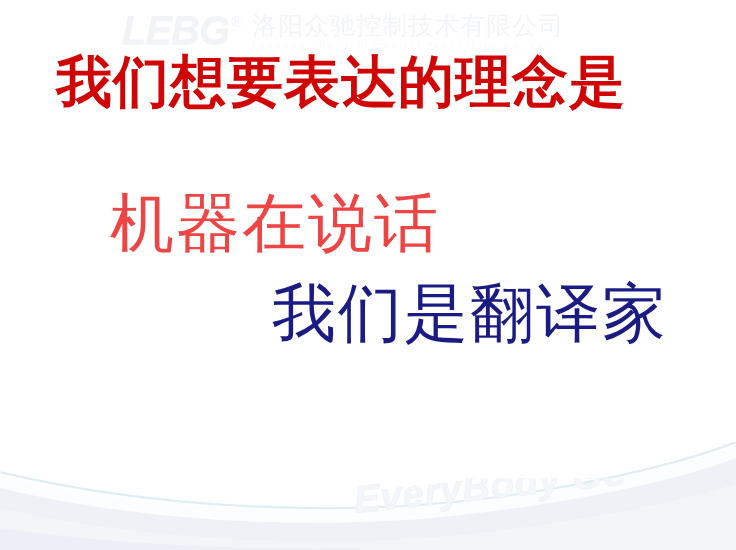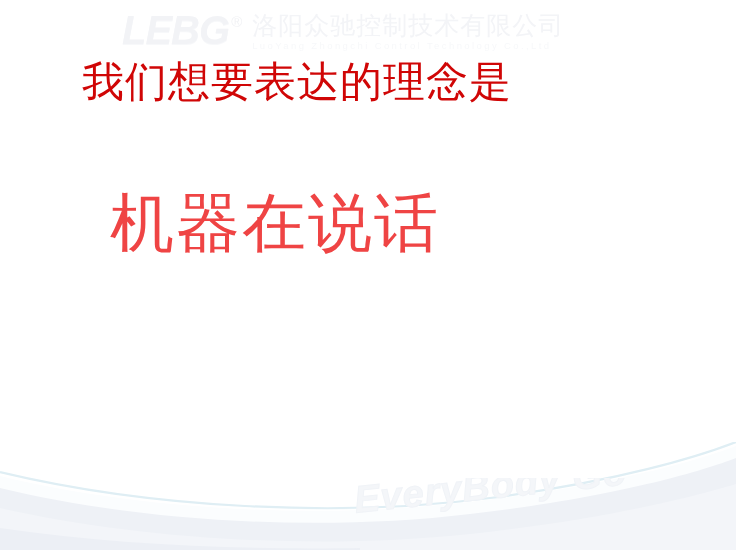--- a/index.html
+++ b/index.html
@@ -79,27 +79,26 @@
     color: #f7f8fa;
     white-space: nowrap;
     margin-top: 1px;
   }
 
   
   #heading-red {
     position: absolute;
     left: 56px;
     top: 58px;
-    font-size: 42px;
+    font-size: 56px;
     line-height: 48px;
-    font-weight: normal;
+    font-weight: bold;
     color: #d00606;
     letter-spacing: 1px;
     white-space: nowrap;
-    margin-left: 26px;
   }
 
   
   #line-one {
     position: absolute;
     left: 110px;
     top: 188px;
     font-size: 64px;
     line-height: 72px;
     color: #ef4444;
@@ -170,20 +169,21 @@
         <div id="wm-cn">洛阳众驰控制技术有限公司</div>
         <div id="wm-en">LuoYang Zhongchi Control Technology Co.,Ltd</div>
       </div>
     </div>
   </div>
 
   <div id="heading-red">我们想要表达的理念是</div>
 
   <div id="line-one">机器在说话</div>
 
+  <div id="line-two">我们是翻译家</div>
 
   <div id="wave-decoration">
     <svg viewBox="0 0 736 108" preserveAspectRatio="none">
 
       <path d="M0,52 C150,86 330,96 470,80 C600,66 690,44 736,30 L736,108 L0,108 Z" fill="#f3f5f9"></path>
 
       <path d="M0,40 C140,74 320,84 470,66 C610,50 700,24 736,10 L736,42 C690,56 600,78 470,92 C320,108 140,98 0,66 Z" fill="#eef1f6"></path>
 
       <path d="M0,34 C140,68 320,78 470,60 C610,44 700,18 736,4 L736,16 C700,30 610,56 470,72 C320,90 140,80 0,46 Z" fill="#fbfdfe"></path>
 

